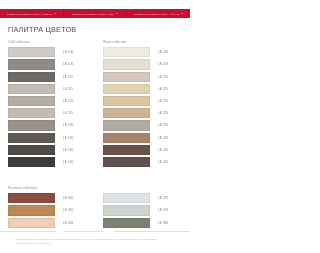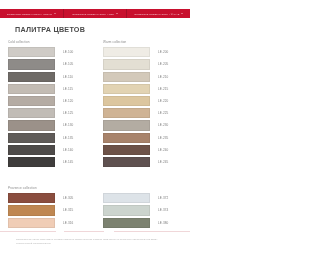--- a/index.html
+++ b/index.html
@@ -42,23 +42,22 @@
     border-right:1.3px solid transparent;
     border-top:1.6px solid #f0b3bc;
   }
 
   
   .title{
     position:absolute;left:8px;top:25px;
     font-size:7.2px;
     letter-spacing:.25px;
     color:#4a4a4a;
-    font-weight:700;
-    white-space:nowrap;
-    margin-left:7px;
+    font-weight:400;
+    white-space:nowrap;
   }
 
   
   .section{position:absolute;}
   .sec-main{left:0;top:40px;width:190px;}
   .sec-prov{left:0;top:186px;width:190px;}
 
   .cols{display:flex;width:190px;}
   .col{width:95px;padding:0 8px;box-sizing:border-box;}
 

